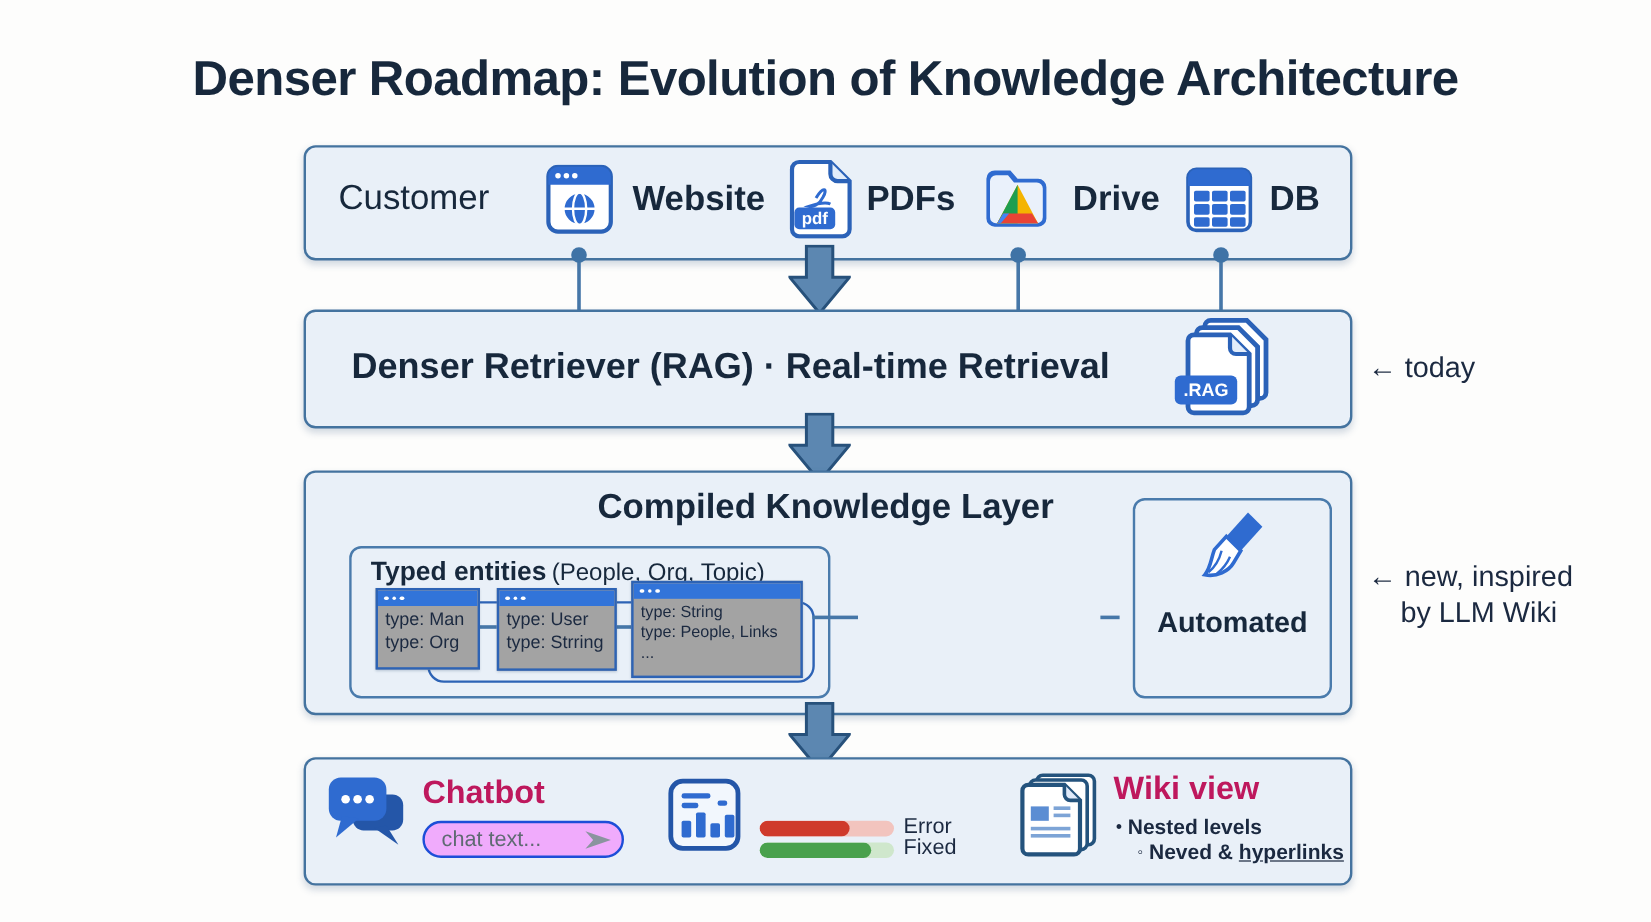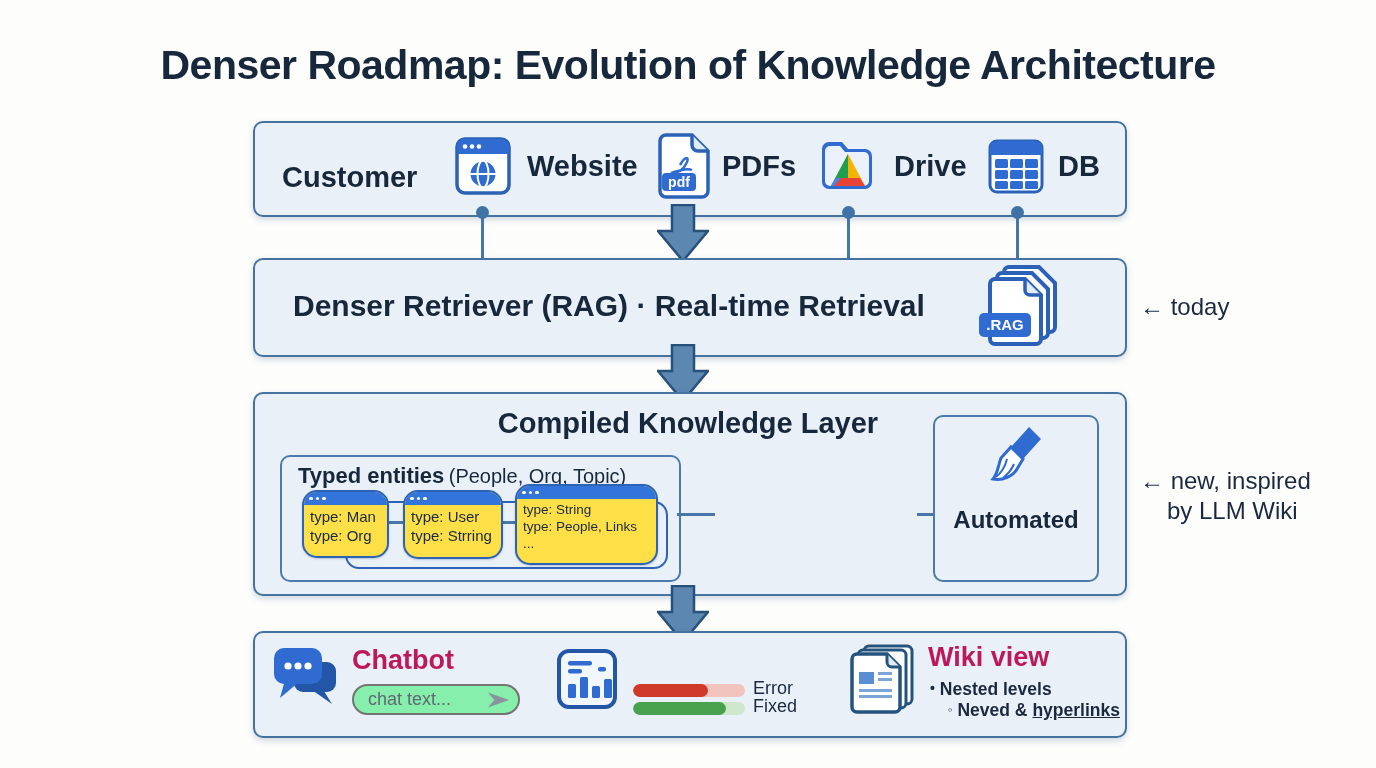--- a/index.html
+++ b/index.html
@@ -1,48 +1,48 @@
 <!DOCTYPE html>
 <html><head>
 <meta charset="utf-8">
 <style>
   html,body{margin:0;padding:0;background:#fdfdfc;font-family:"Liberation Sans",sans-serif;color:#17283c;}
   .stage{position:relative;width:1376px;height:768px;overflow:hidden;background:#fdfdfc;}
   .abs{position:absolute;}
   .page-title{left:0;top:42px;width:100%;text-align:center;font-size:41px;font-weight:700;letter-spacing:-0.5px;color:#17283c;}
   .bigbox{border:2.5px solid #44739f;border-radius:10px;background:#e9f0f8;box-shadow:0 3px 6px rgba(60,90,130,.22);}
-  .innerbox{border:2px solid #4a7bac;border-radius:10px;}
+  .innerbox{border:2px solid #4a7bac;border-radius:10px;margin-left:11px;}
   .rowlabel{font-size:29px;font-weight:600;color:#17283c;white-space:nowrap;}
   .vline{width:2.5px;background:#4677a8;}
   .dot{width:13px;height:13px;border-radius:50%;background:#3f73a6;}
   .sidenote{font-size:24px;color:#1b2940;line-height:30px;white-space:nowrap;}
-  .card{border:2.5px solid #2d63b5;border-radius:15px;background:#fde047;overflow:hidden;box-shadow:0 1px 2px rgba(40,70,110,.25);}
+  .card{border:2.5px solid #2d63b5;border-radius:0;background:#a3a3a3;overflow:hidden;box-shadow:0 1px 2px rgba(40,70,110,.25);}
   .card-head{height:13px;background:#3274d9;display:flex;align-items:center;gap:3px;padding-left:5px;}
   .card-head i{width:3.5px;height:3.5px;border-radius:50%;background:#fff;}
   .card-body{padding:3px 6px;font-size:15px;line-height:1.25;font-weight:500;color:#1b2940;white-space:nowrap;}
   .hseg{height:2.5px;background:#4677a8;}
   .outbox-title{font-size:27px;font-weight:700;color:#be185d;white-space:nowrap;}
   .track{height:13px;border-radius:7px;overflow:hidden;}
   .trackfill{height:100%;border-radius:7px;}
   .barlabel{font-size:18px;font-weight:500;color:#1b2940;}
   .bullet{font-size:17.5px;font-weight:600;color:#1b2940;white-space:nowrap;}
-  .chatinput{width:168px;height:31px;border:2px solid #737373;border-radius:16px;background:#86efac;display:flex;align-items:center;box-sizing:border-box;padding:0 8px 0 12px;}
+  .chatinput{width:168px;height:31px;border:2px solid #1d4ed8;border-radius:16px;background:#f0abfc;display:flex;align-items:center;box-sizing:border-box;padding:0 8px 0 12px;}
   .chatinput input{border:none;outline:none;width:116px;font-size:18px;color:#5f6a72;background:transparent;font-family:"Liberation Sans",sans-serif;}
   .chatinput input::placeholder{color:#5f6a72;opacity:1;}
   .underl{text-decoration:underline;}
 </style>
 </head>
 <body>
 
 <div class="stage">
 
   <div class="abs page-title">Denser Roadmap: Evolution of Knowledge Architecture</div>
 
   <div class="abs bigbox" style="left:253px;top:121px;width:870px;height:92px;"></div>
-  <div class="abs rowlabel" style="left:282px;top:161px;font-weight:700;">Customer</div>
+  <div class="abs rowlabel" style="left:282px;top:149px;font-weight:400;">Customer</div>
 
   <svg class="abs" style="left:455px;top:137px;" width="56" height="58" viewBox="0 0 56 58">
     <rect x="2" y="2" width="52" height="54" rx="8" fill="#fff" stroke="#2b62b8" stroke-width="3.5"></rect>
     <path d="M2 10 a8 8 0 0 1 8 -8 h36 a8 8 0 0 1 8 8 v7 H2 Z" fill="#2f6bd0"></path>
     <circle cx="10" cy="9.5" r="2.3" fill="#fff"></circle>
       <circle cx="17" cy="9.5" r="2.3" fill="#fff"></circle>
       <circle cx="24" cy="9.5" r="2.3" fill="#fff"></circle>
     <circle cx="28" cy="37" r="13.5" fill="#2f6bd0"></circle>
     <ellipse cx="28" cy="37" rx="5.5" ry="13.5" fill="none" stroke="#fff" stroke-width="2"></ellipse>
     <line x1="14.5" y1="37" x2="41.5" y2="37" stroke="#fff" stroke-width="2"></line>

